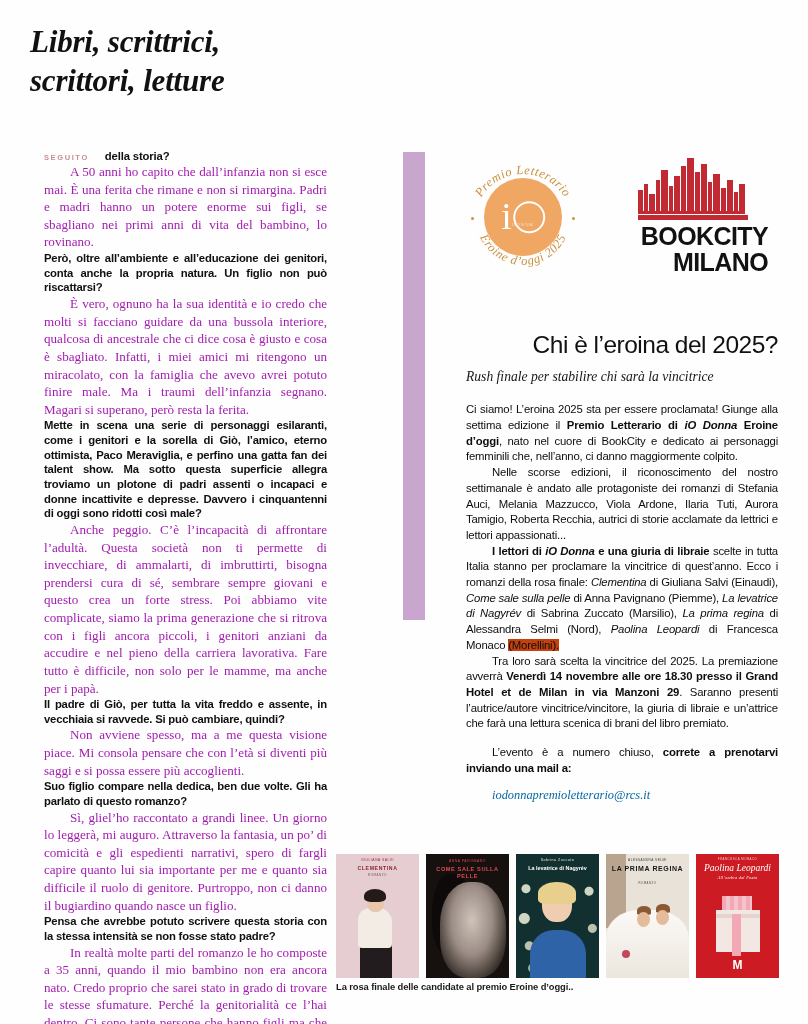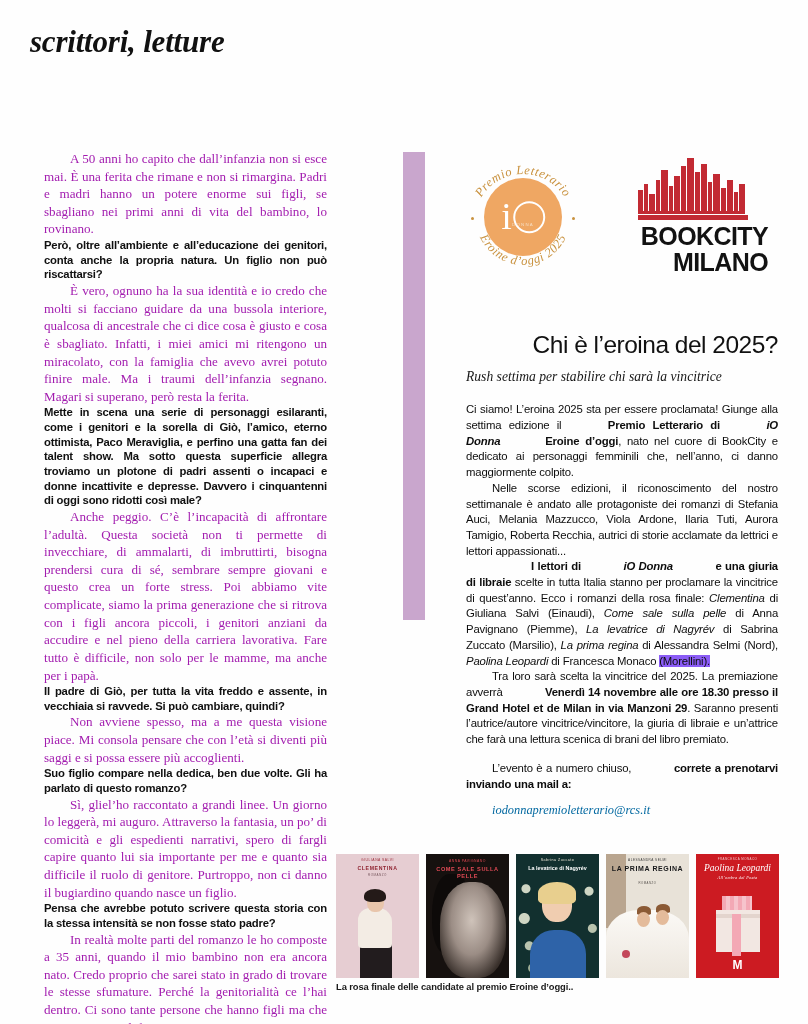--- a/index.html
+++ b/index.html
@@ -240,23 +240,23 @@
     line-height: 1.385;
     color: #0d0d0d;
     text-align: justify;
     text-indent: 26px;
     margin: 0;
     letter-spacing: -0.18px;
     hyphens: auto;
     -webkit-hyphens: auto;
   }
   .rc-p.noindent { text-indent: 0; }
-  .rc-p b { font-weight: 700; margin-left: 39px; }
+  .rc-p b { font-weight: 700; }
   .rc-p i { font-style: italic; }
-  .hl-green { background: #8b5cf6; }
+  .hl-green { background: #c2410c; }
   .mail-line {
     font-family: "Liberation Serif", serif;
     font-style: italic;
     font-size: 12.4px;
     color: #0369a1;
     text-indent: 26px;
     margin-top: 11px;
   }
   .rc-gap { height: 13px; }
 
@@ -450,25 +450,30 @@
     color: #1a1a1a;
     letter-spacing: -0.1px;
   }
 </style>
 </head>
 <body>
 
 <div id="page">
 
   <div id="masthead">
+    <div class="mast-line">Libri, scrittrici,</div>
     <div class="mast-line">scrittori, letture</div>
   </div>
 
   <div id="left-col">
 
+    <div class="kicker-row">
+      <span class="kicker">SEGUITO</span>
+      <span class="q-inline">della storia?</span>
+    </div>
 
     <p class="body-serif">A 50 anni ho capito che dall’infanzia non si esce mai. È una ferita che rimane e non si rimargina. Padri e madri hanno un potere enorme sui figli, se sbagliano nei primi anni di vita del bambino, lo rovinano.</p>
     <p class="q-bold">Però, oltre all’ambiente e all’educazione dei genitori, conta anche la propria natura. Un figlio non può riscattarsi?</p>
     <p class="body-serif">È vero, ognuno ha la sua identità e io credo che molti si facciano guidare da una bussola interiore, qualcosa di ancestrale che ci dice cosa è giusto e cosa è sbagliato. Infatti, i miei amici mi ritengono un miracolato, con la famiglia che avevo avrei potuto finire male. Ma i traumi dell’infanzia segnano. Magari si superano, però resta la ferita.</p>
     <p class="q-bold">Mette in scena una serie di personaggi esilaranti, come i genitori e la sorella di Giò, l’amico, eterno ottimista, Paco Meraviglia, e perfino una gatta fan dei talent show. Ma sotto questa superficie allegra troviamo un plotone di padri assenti o incapaci e donne incattivite e depresse. Davvero i cinquantenni di oggi sono ridotti così male?</p>
     <p class="body-serif">Anche peggio. C’è l’incapacità di affrontare l’adultà. Questa società non ti permette di invecchiare, di ammalarti, di imbruttirti, bisogna prendersi cura di sé, sembrare sempre giovani e questo crea un forte stress. Poi abbiamo vite complicate, siamo la prima generazione che si ritrova con i figli ancora piccoli, i genitori anziani da accudire e nel pieno della carriera lavorativa. Fare tutto è difficile, non solo per le mamme, ma anche per i papà.</p>
     <p class="q-bold">Il padre di Giò, per tutta la vita freddo e assente, in vecchiaia si ravvede. Si può cambiare, quindi?</p>
     <p class="body-serif">Non avviene spesso, ma a me questa visione piace. Mi consola pensare che con l’età si diventi più saggi e si possa essere più accoglienti.</p>
     <p class="q-bold">Suo figlio compare nella dedica, ben due volte. Gli ha parlato di questo romanzo?</p>
     <p class="body-serif">Sì, gliel’ho raccontato a grandi linee. Un giorno lo leggerà, mi auguro. Attraverso la fantasia, un po’ di comicità e gli espedienti narrativi, spero di fargli capire quanto lui sia importante per me e quanto sia difficile il ruolo di genitore. Purtroppo, non ci danno il bugiardino quando nasce un figlio.</p>
@@ -524,21 +529,21 @@
         <span class="base"></span>
       </div>
       <div class="bc-word">BOOKCITY</div>
       <div class="bc-word">MILANO</div>
     </div>
   </div>
 
   <div id="right-col">
     <div id="rc-headline">Chi è l’eroina del 2025?</div>
     <div id="rc-sub">
-      <div>Rush settima per stabilire chi sarà la vincitrice</div>
+      <div>Rush finale per stabilire chi sarà la vincitrice</div>
     </div>
 
     <p class="rc-p noindent"><span>Ci siamo! L’eroina 2025 sta per essere proclamata! Giunge alla settima edizione il </span><b>Premio Letterario di </b><b><i>iO Donna</i></b><b> Eroine d’oggi</b><span>, nato nel cuore di BookCity e dedicato ai personaggi femminili che, nell’anno, ci danno maggiormente colpito.</span></p>
 
     <p class="rc-p">Nelle scorse edizioni, il riconoscimento del nostro settimanale è andato alle protagoniste dei romanzi di Stefania Auci, Melania Mazzucco, Viola Ardone, Ilaria Tuti, Aurora Tamigio, Roberta Recchia, autrici di storie acclamate da lettrici e lettori appassionati...</p>
 
     <p class="rc-p"><b>I lettori di </b><b><i>iO Donna</i></b><b> e una giuria di libraie</b><span> scelte in tutta Italia stanno per proclamare la vincitrice di quest’anno. Ecco i romanzi della rosa finale: </span><i>Clementina</i><span> di Giuliana Salvi (Einaudi), </span><i>Come sale sulla pelle</i><span> di Anna Pavignano (Piemme), </span><i>La levatrice di Nagyrév</i><span> di Sabrina Zuccato (Marsilio), </span><i>La prima regina</i><span> di Alessandra Selmi (Nord), </span><i>Paolina Leopardi</i><span> di Francesca Monaco </span><span class="hl-green">(Morellini).</span></p>
 
     <p class="rc-p"><span>Tra loro sarà scelta la vincitrice del 2025. La premiazione avverrà </span><b>Venerdì 14 novembre alle ore 18.30 presso il Grand Hotel et de Milan in via Manzoni 29</b><span>. Saranno presenti l’autrice/autore vincitrice/vincitore, la giuria di libraie e un’attrice che farà una lettura scenica di brani del libro premiato.</span></p>
 

